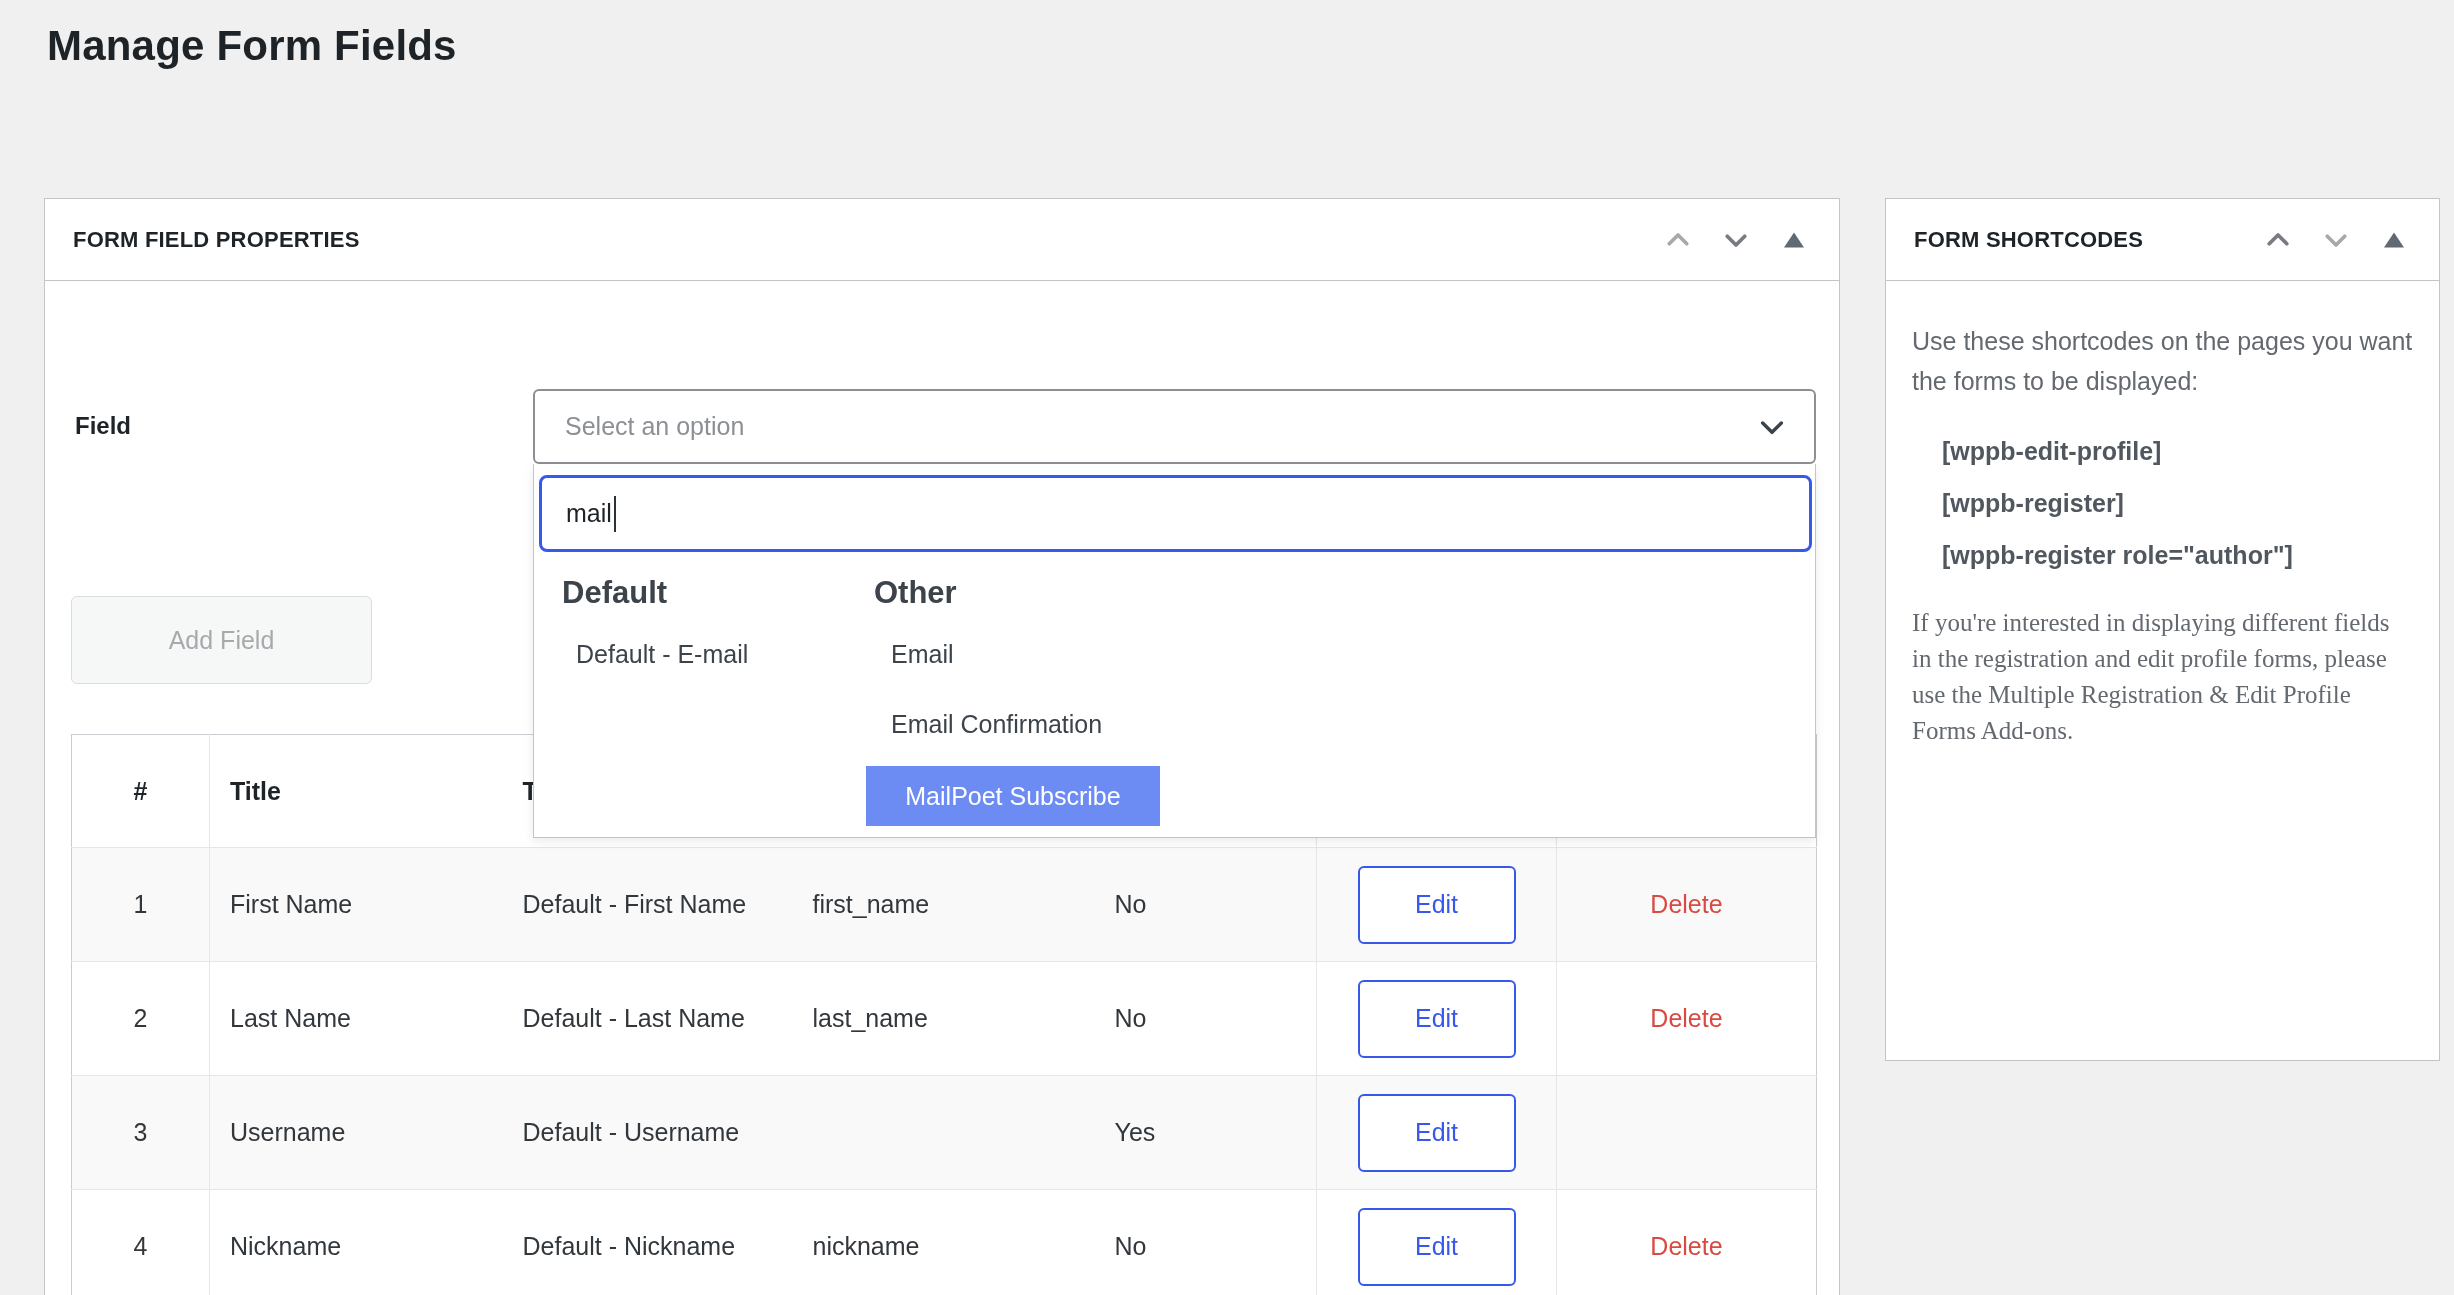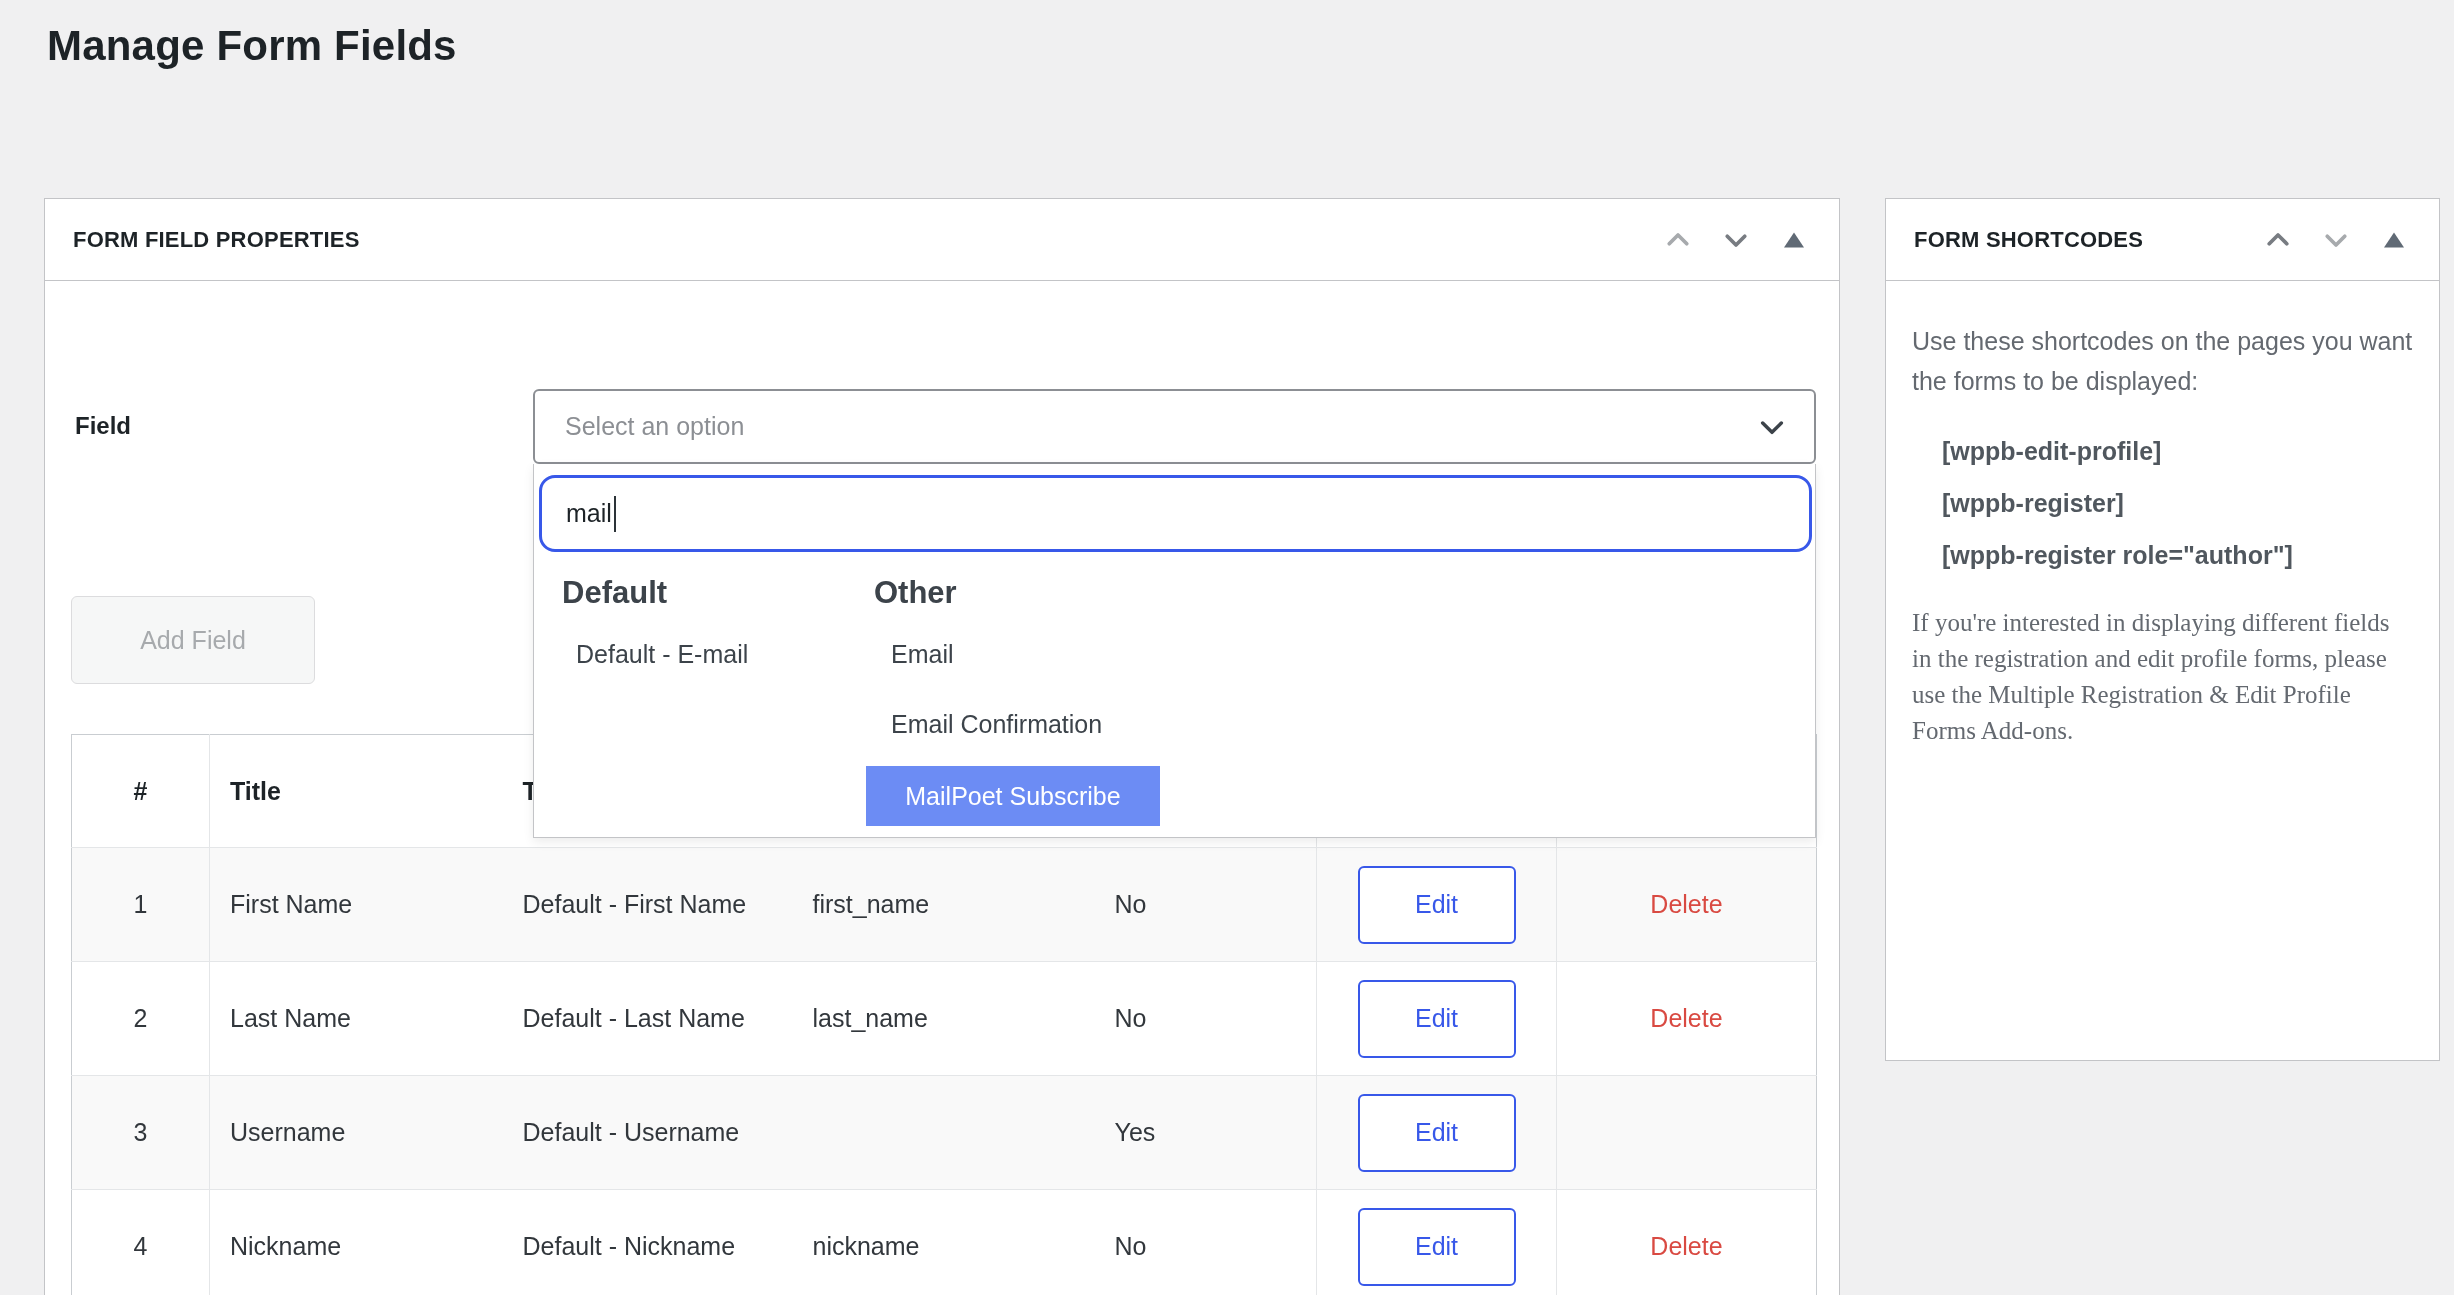--- a/index.html
+++ b/index.html
@@ -44,40 +44,40 @@
   .select-placeholder { font-size:25px; color:#8c8f94; flex:1; }
   .select-box svg { width:32px; height:32px; }
 
   .dropdown {
     position:absolute; left:488px; top:265px; width:1283px; height:374px;
     background:#fff; border:1px solid #c3c4c7; border-top:none;
     box-shadow:0 4px 10px rgba(0,0,0,.08); z-index:20;
   }
   .dropdown-search {
     position:absolute; left:5px; top:11px; width:1273px; height:77px;
-    border:3px solid #3858e9; border-radius:16px; background:#fff;
+    border:3px solid #3858e9; border-radius:8px; background:#fff;
     display:flex; align-items:center; padding:0 24px;
     font-size:25px; color:#1d2327; cursor:text;
   }
   .caret { display:inline-block; width:2px; height:36px; background:#2c3338; margin-left:2px; }
   .opt-group-label { position:absolute; font-size:31px; font-weight:700; color:#3c434a; line-height:30px; }
   .opt { position:absolute; font-size:25px; color:#3c434a; line-height:30px; cursor:pointer; }
   .grp-default { left:28px;  top:114px; }
   .opt-default-email { left:42px; top:175px; }
   .grp-other { left:340px; top:114px; }
   .opt-email { left:357px; top:175px; }
   .opt-email-conf { left:357px; top:245px; }
   .opt-highlight {
     left:332px; top:302px; width:294px; height:60px;
     background:#6c8cf4; color:#fff; display:flex; align-items:center; justify-content:center;
     line-height:normal;
   }
 
   .add-field-btn {
-    position:absolute; left:26px; top:397px; width:244px; height:88px;
+    position:absolute; left:26px; top:397px; width:301px; height:88px;
     background:#f6f7f7; border:1px solid #dcdcde; border-radius:6px;
     font-size:25px; color:#a7aaad; font-family:inherit;
   }
 
   
   .fields-table {
     position:absolute; left:26px; top:535px; width:1745px;
     border-collapse:collapse; table-layout:fixed;
     border:1px solid #c9cdd1; background:#fff; z-index:1;
     font-size:25px; color:#32373c;

